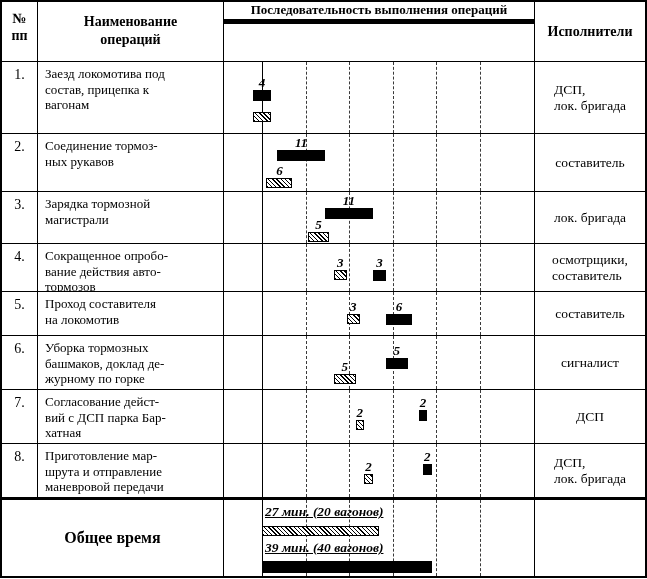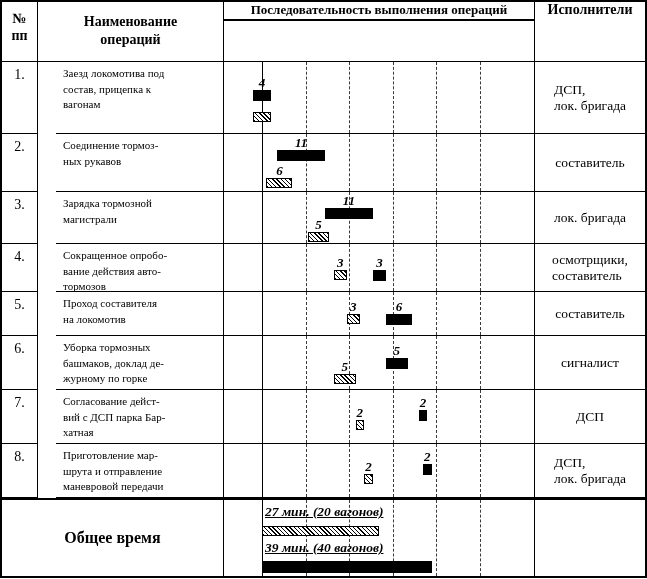--- a/index.html
+++ b/index.html
@@ -15,32 +15,32 @@
   }
   .c{border-right:1px solid #000;border-bottom:1px solid #000;position:relative;box-sizing:border-box;overflow:hidden;}
   .last-col{border-right:none;}
   .bottom-row{border-bottom:none;}
   .total-top{border-top:2px solid #000;}
 
   
   .hdr{white-space:pre-line;text-align:center;font-weight:bold;}
   .hdr-num{font-size:14px;line-height:17px;padding-top:8px;}
   .hdr-name{font-size:14px;line-height:18px;padding-top:11px;}
-  .hdr-exec{font-size:14px;}
+  .hdr-exec{font-size:14px;padding-top:22px;}
   .hdr-mid{grid-column:3/5;display:flex;flex-direction:column;}
-  .hdr-seq{height:17px;border-bottom:2px solid #000000;text-align:center;font-weight:bold;font-size:13px;line-height:16px;}
+  .hdr-seq{height:17px;border-bottom:5px solid #000000;text-align:center;font-weight:bold;font-size:13px;line-height:16px;}
   .hdr-sub{flex:1;display:flex;min-height:0;}
   .hdr-before{width:38px;border-right:1px solid #000;box-sizing:border-box;font-weight:bold;font-size:9.5px;line-height:11px;text-align:center;padding-top:4px;white-space:pre-line;}
   .hdr-time{flex:1;position:relative;text-align:center;}
   .hdr-time-label{margin-top:3px;font-weight:bold;font-size:13px;}
   .tick{position:absolute;bottom:3px;transform:translateX(-50%);font-weight:bold;font-size:12px;}
 
   
   .num-cell{text-align:center;padding-top:5px;font-size:14px;}
-  .name-cell{padding:4px 4px 0 7px;font-size:11px;line-height:15.5px;white-space:pre-line;margin-left:18px;}
+  .name-cell{padding:4px 4px 0 7px;font-size:13px;line-height:15.5px;white-space:pre-line;}
   .exec-cell{display:flex;align-items:center;justify-content:center;text-align:left;font-size:13.5px;line-height:16px;white-space:pre-line;}
   .pane{grid-column:3/5;position:relative;}
   .total-name{grid-column:1/3;display:flex;align-items:center;justify-content:center;font-weight:bold;font-size:16px;}
 
   
   .gridline{position:absolute;top:0;bottom:0;width:0;border-left:1px dashed #3a3a3a;z-index:0;}
   .zeroline{position:absolute;top:0;bottom:0;width:0;border-left:1px solid #000;z-index:0;}
   .barwrap{position:absolute;z-index:2;text-align:center;}
   .barlabel{height:14px;line-height:13px;font-style:italic;font-weight:bold;font-size:13px;white-space:nowrap;}
   .bar{box-sizing:border-box;}

